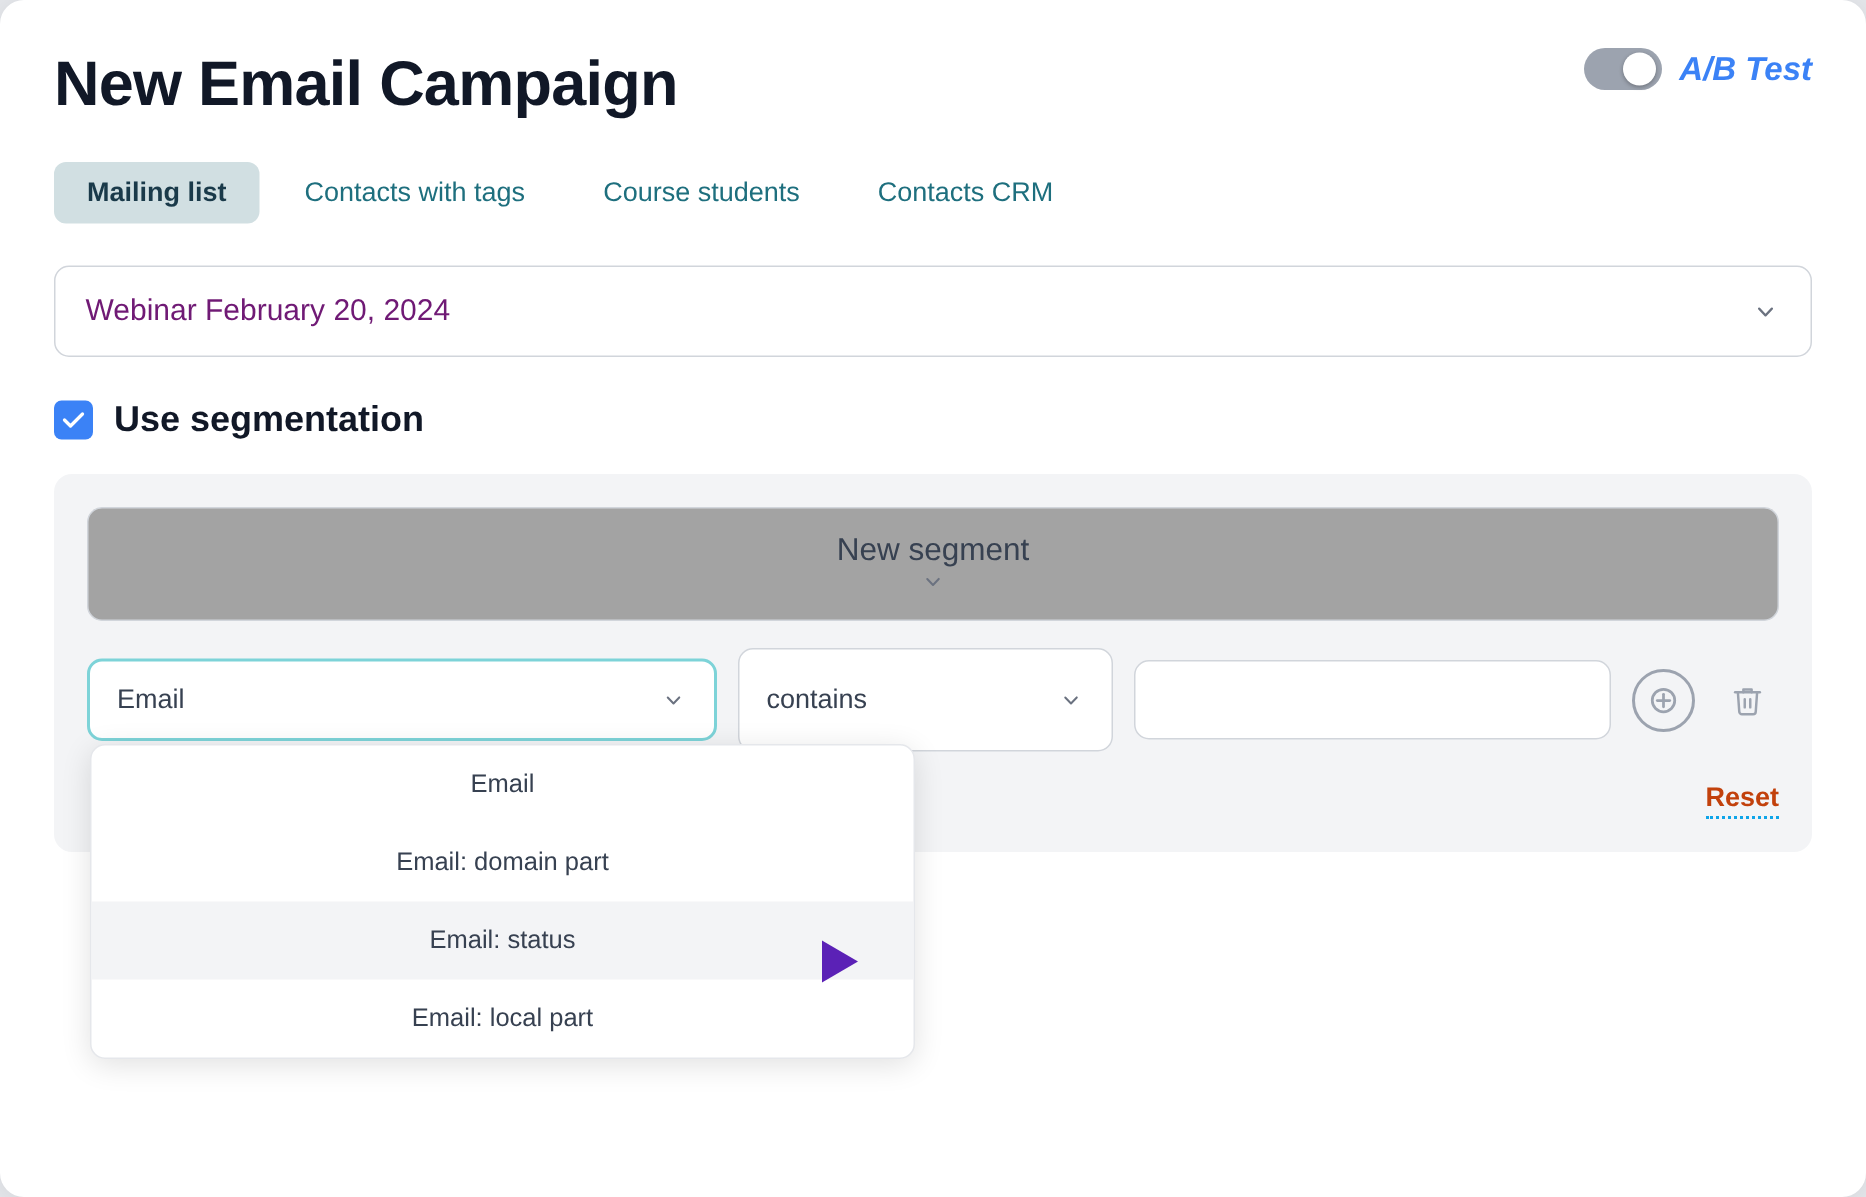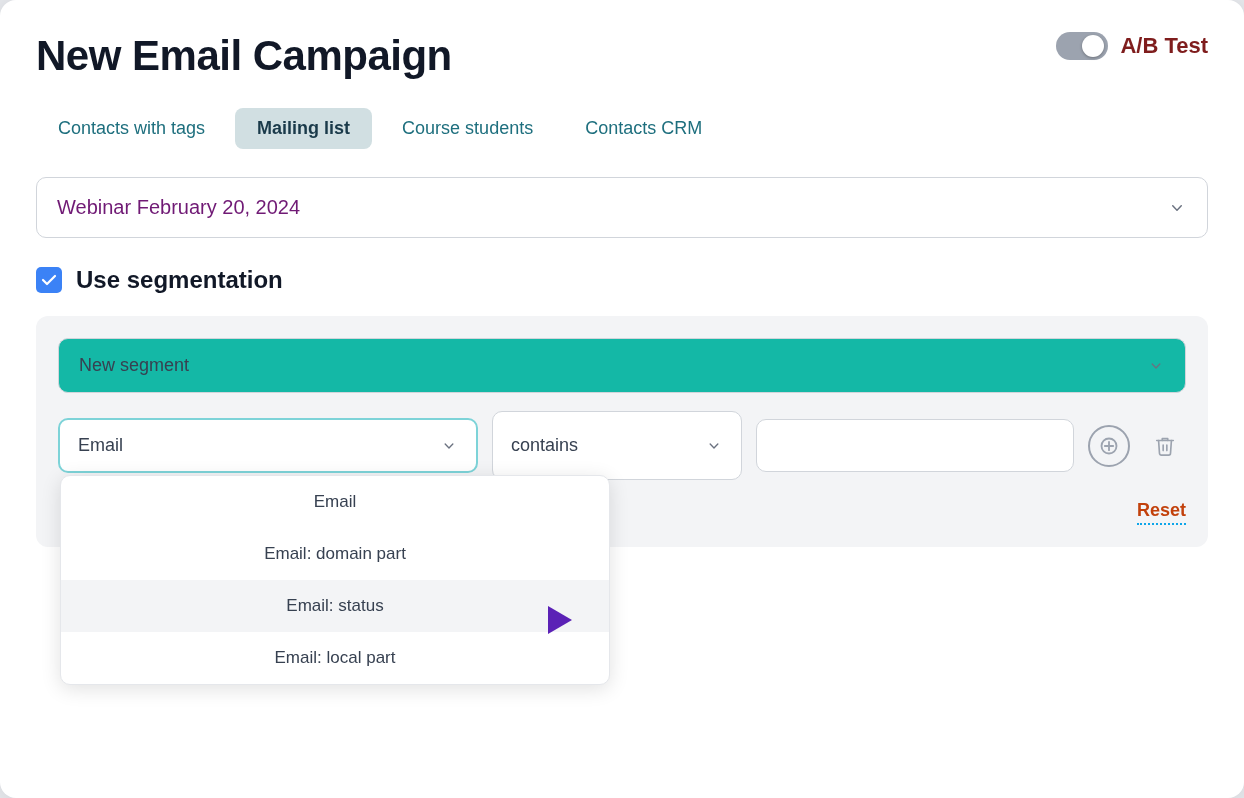--- a/index.html
+++ b/index.html
@@ -61,21 +61,22 @@
       border-radius: 50%;
       position: absolute;
       top: 3px;
       right: 4px;
       box-shadow: 0 1px 3px rgba(0,0,0,0.3);
     }
 
     .ab-test-label {
       font-size: 22px;
       font-weight: 700;
-      color: #7f1d1d;
+      color: #3b82f6;
+      font-style: italic;
     }
 
     
     .tabs {
       display: flex;
       gap: 8px;
       margin-bottom: 28px;
       align-items: center;
     }
 
@@ -163,27 +164,28 @@
     .segment-select-wrapper {
       position: relative;
       margin-bottom: 18px;
     }
 
     .segment-select-box {
       width: 100%;
       border: 1.5px solid #d1d5db;
       border-radius: 10px;
       padding: 16px 20px;
-      font-size: 18px;
+      font-size: 21px;
       color: #374151;
       display: flex;
       justify-content: space-between;
       align-items: center;
       cursor: pointer;
-      background: #14b8a6;
+      background: #a3a3a3;
+      flex-direction: column;
     }
 
     
     .filter-row {
       display: flex;
       align-items: center;
       gap: 14px;
       margin-bottom: 18px;
       position: relative;
     }
@@ -329,22 +331,22 @@
     <h1 class="page-title">New Email Campaign</h1>
     <div class="ab-test-area">
       <div class="toggle-track">
         <div class="toggle-thumb"></div>
       </div>
       <span class="ab-test-label">A/B Test</span>
     </div>
   </div>
 
   <div class="tabs">
+    <button class="tab active">Mailing list</button>
     <button class="tab">Contacts with tags</button>
-    <button class="tab active">Mailing list</button>
     <button class="tab">Course students</button>
     <button class="tab">Contacts CRM</button>
   </div>
 
   <div class="select-wrapper">
     <div class="select-box">
       <span>Webinar February 20, 2024</span>
       <svg class="chevron-down" viewBox="0 0 20 20" fill="currentColor">
         <path fill-rule="evenodd" d="M5.23 7.21a.75.75 0 011.06.02L10 11.168l3.71-3.938a.75.75 0 111.08 1.04l-4.25 4.5a.75.75 0 01-1.08 0l-4.25-4.5a.75.75 0 01.02-1.06z" clip-rule="evenodd"></path>
       </svg>

